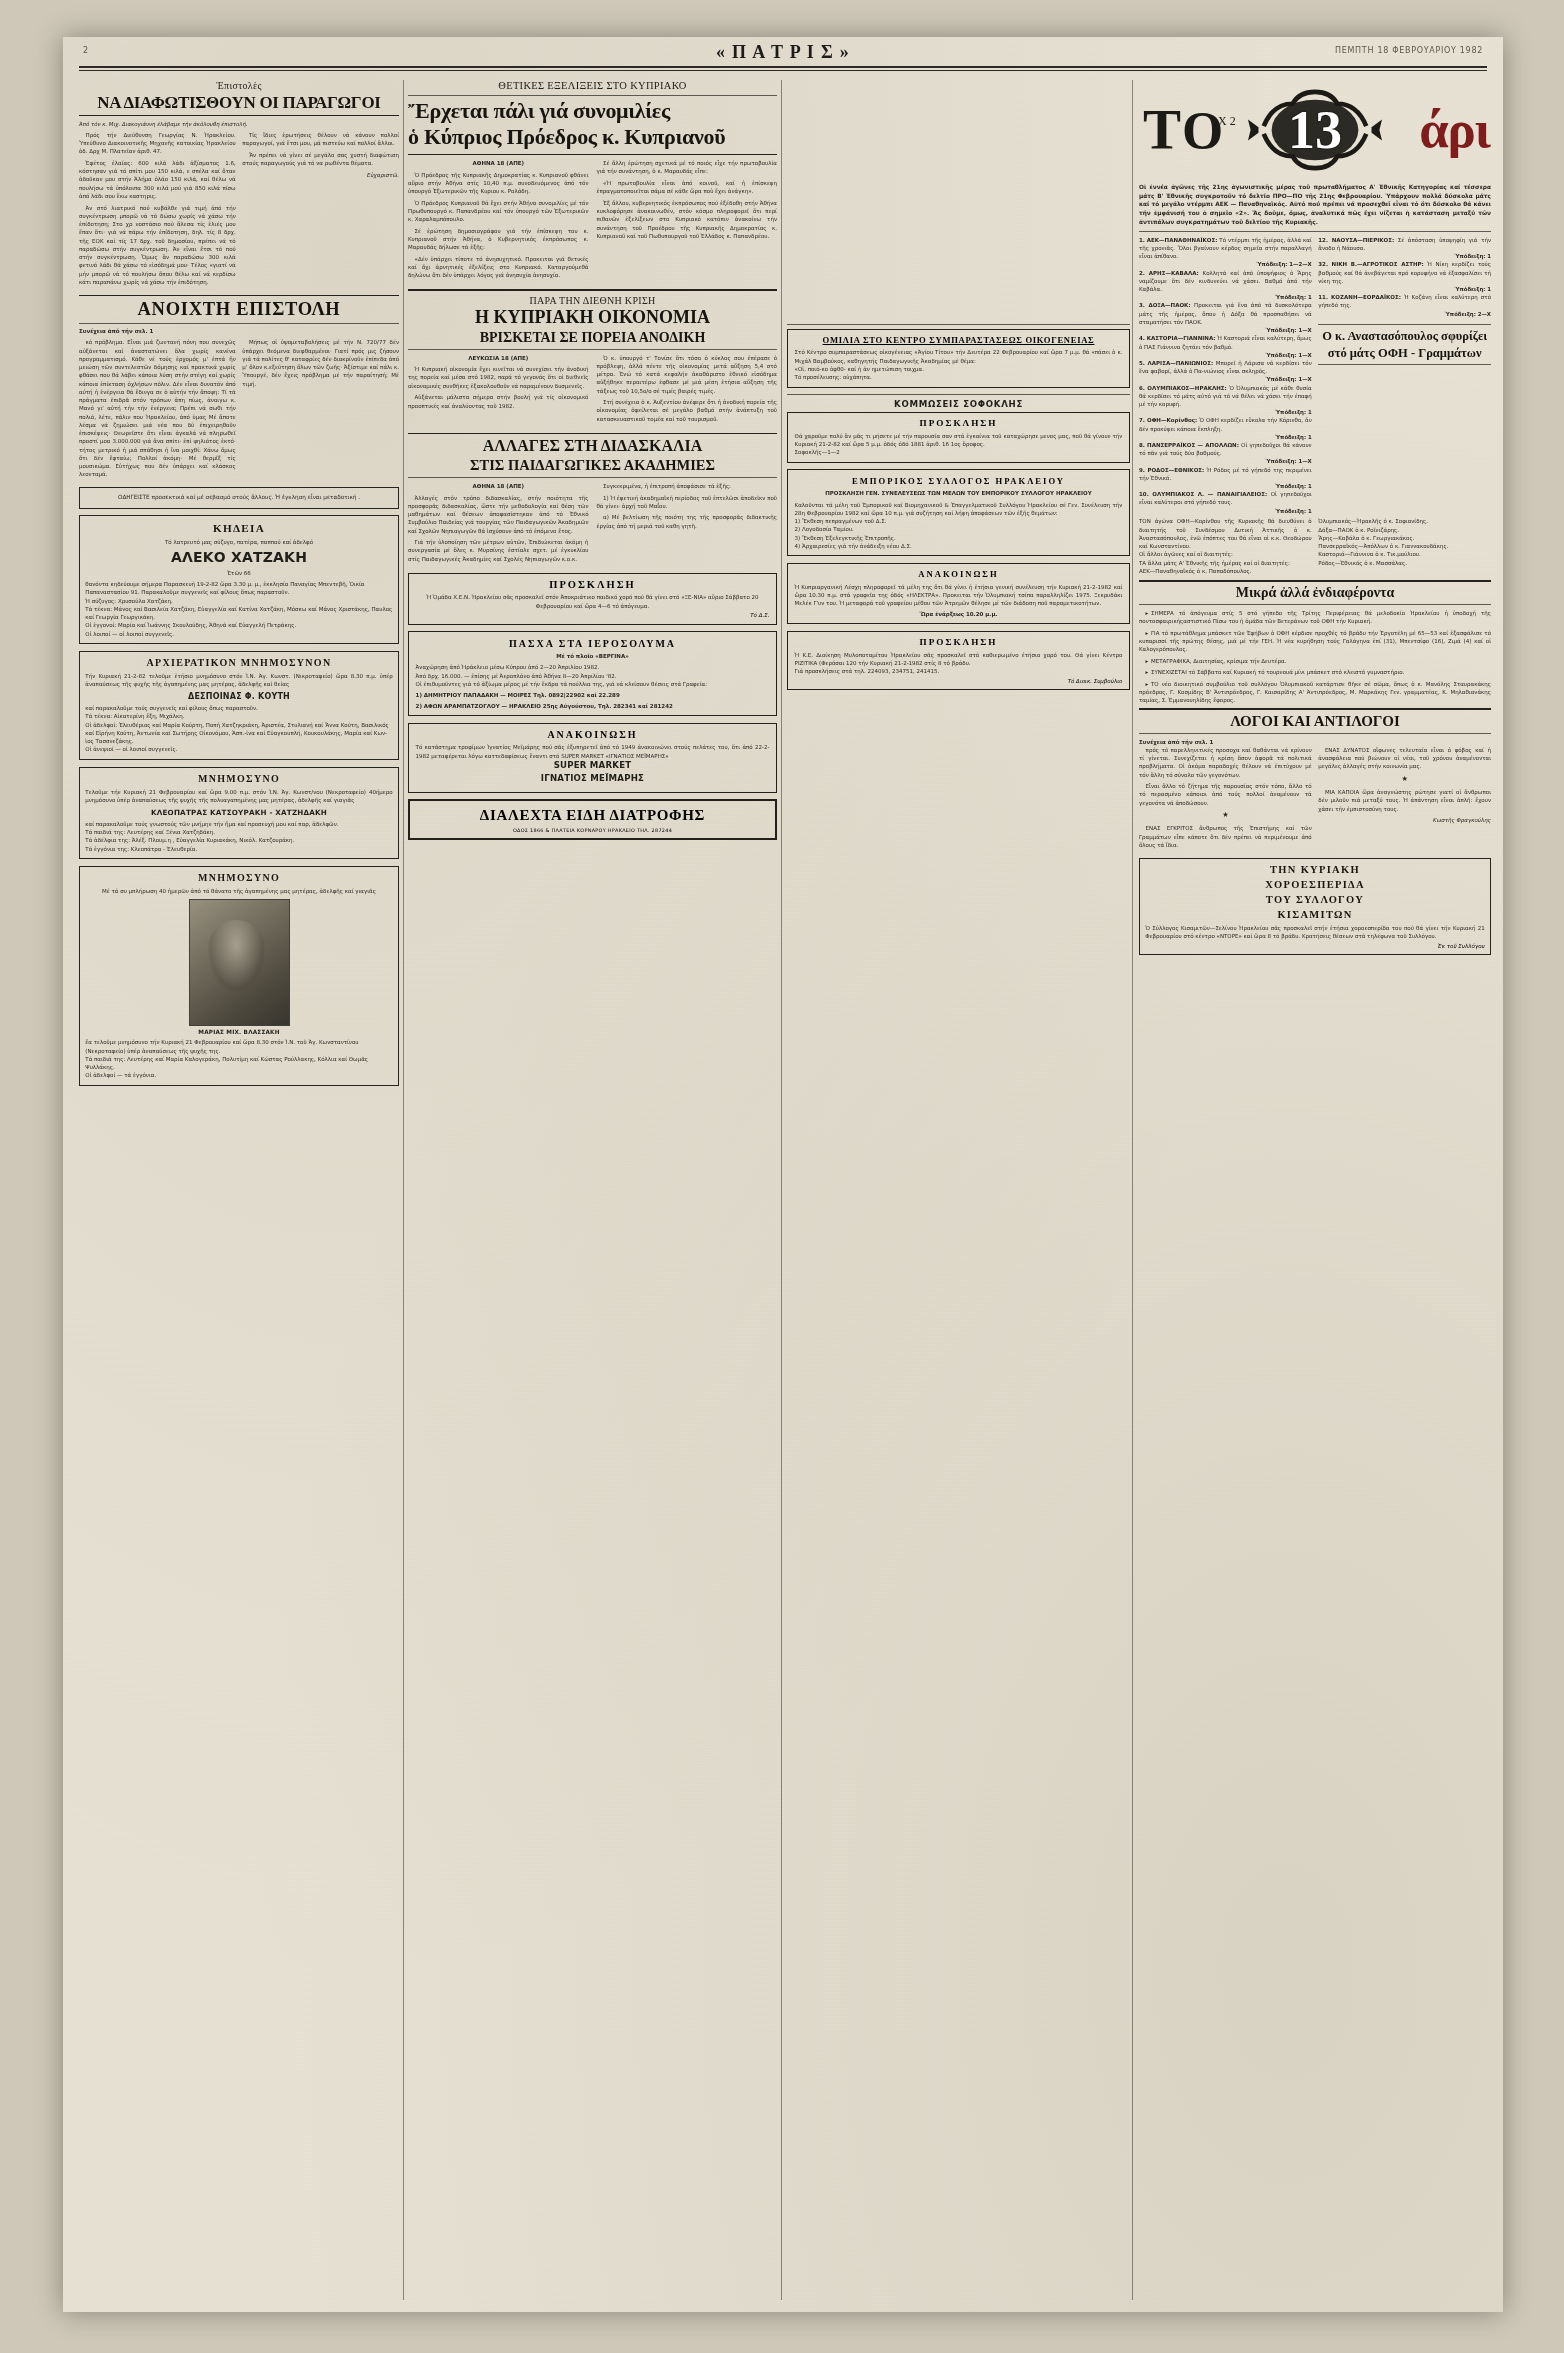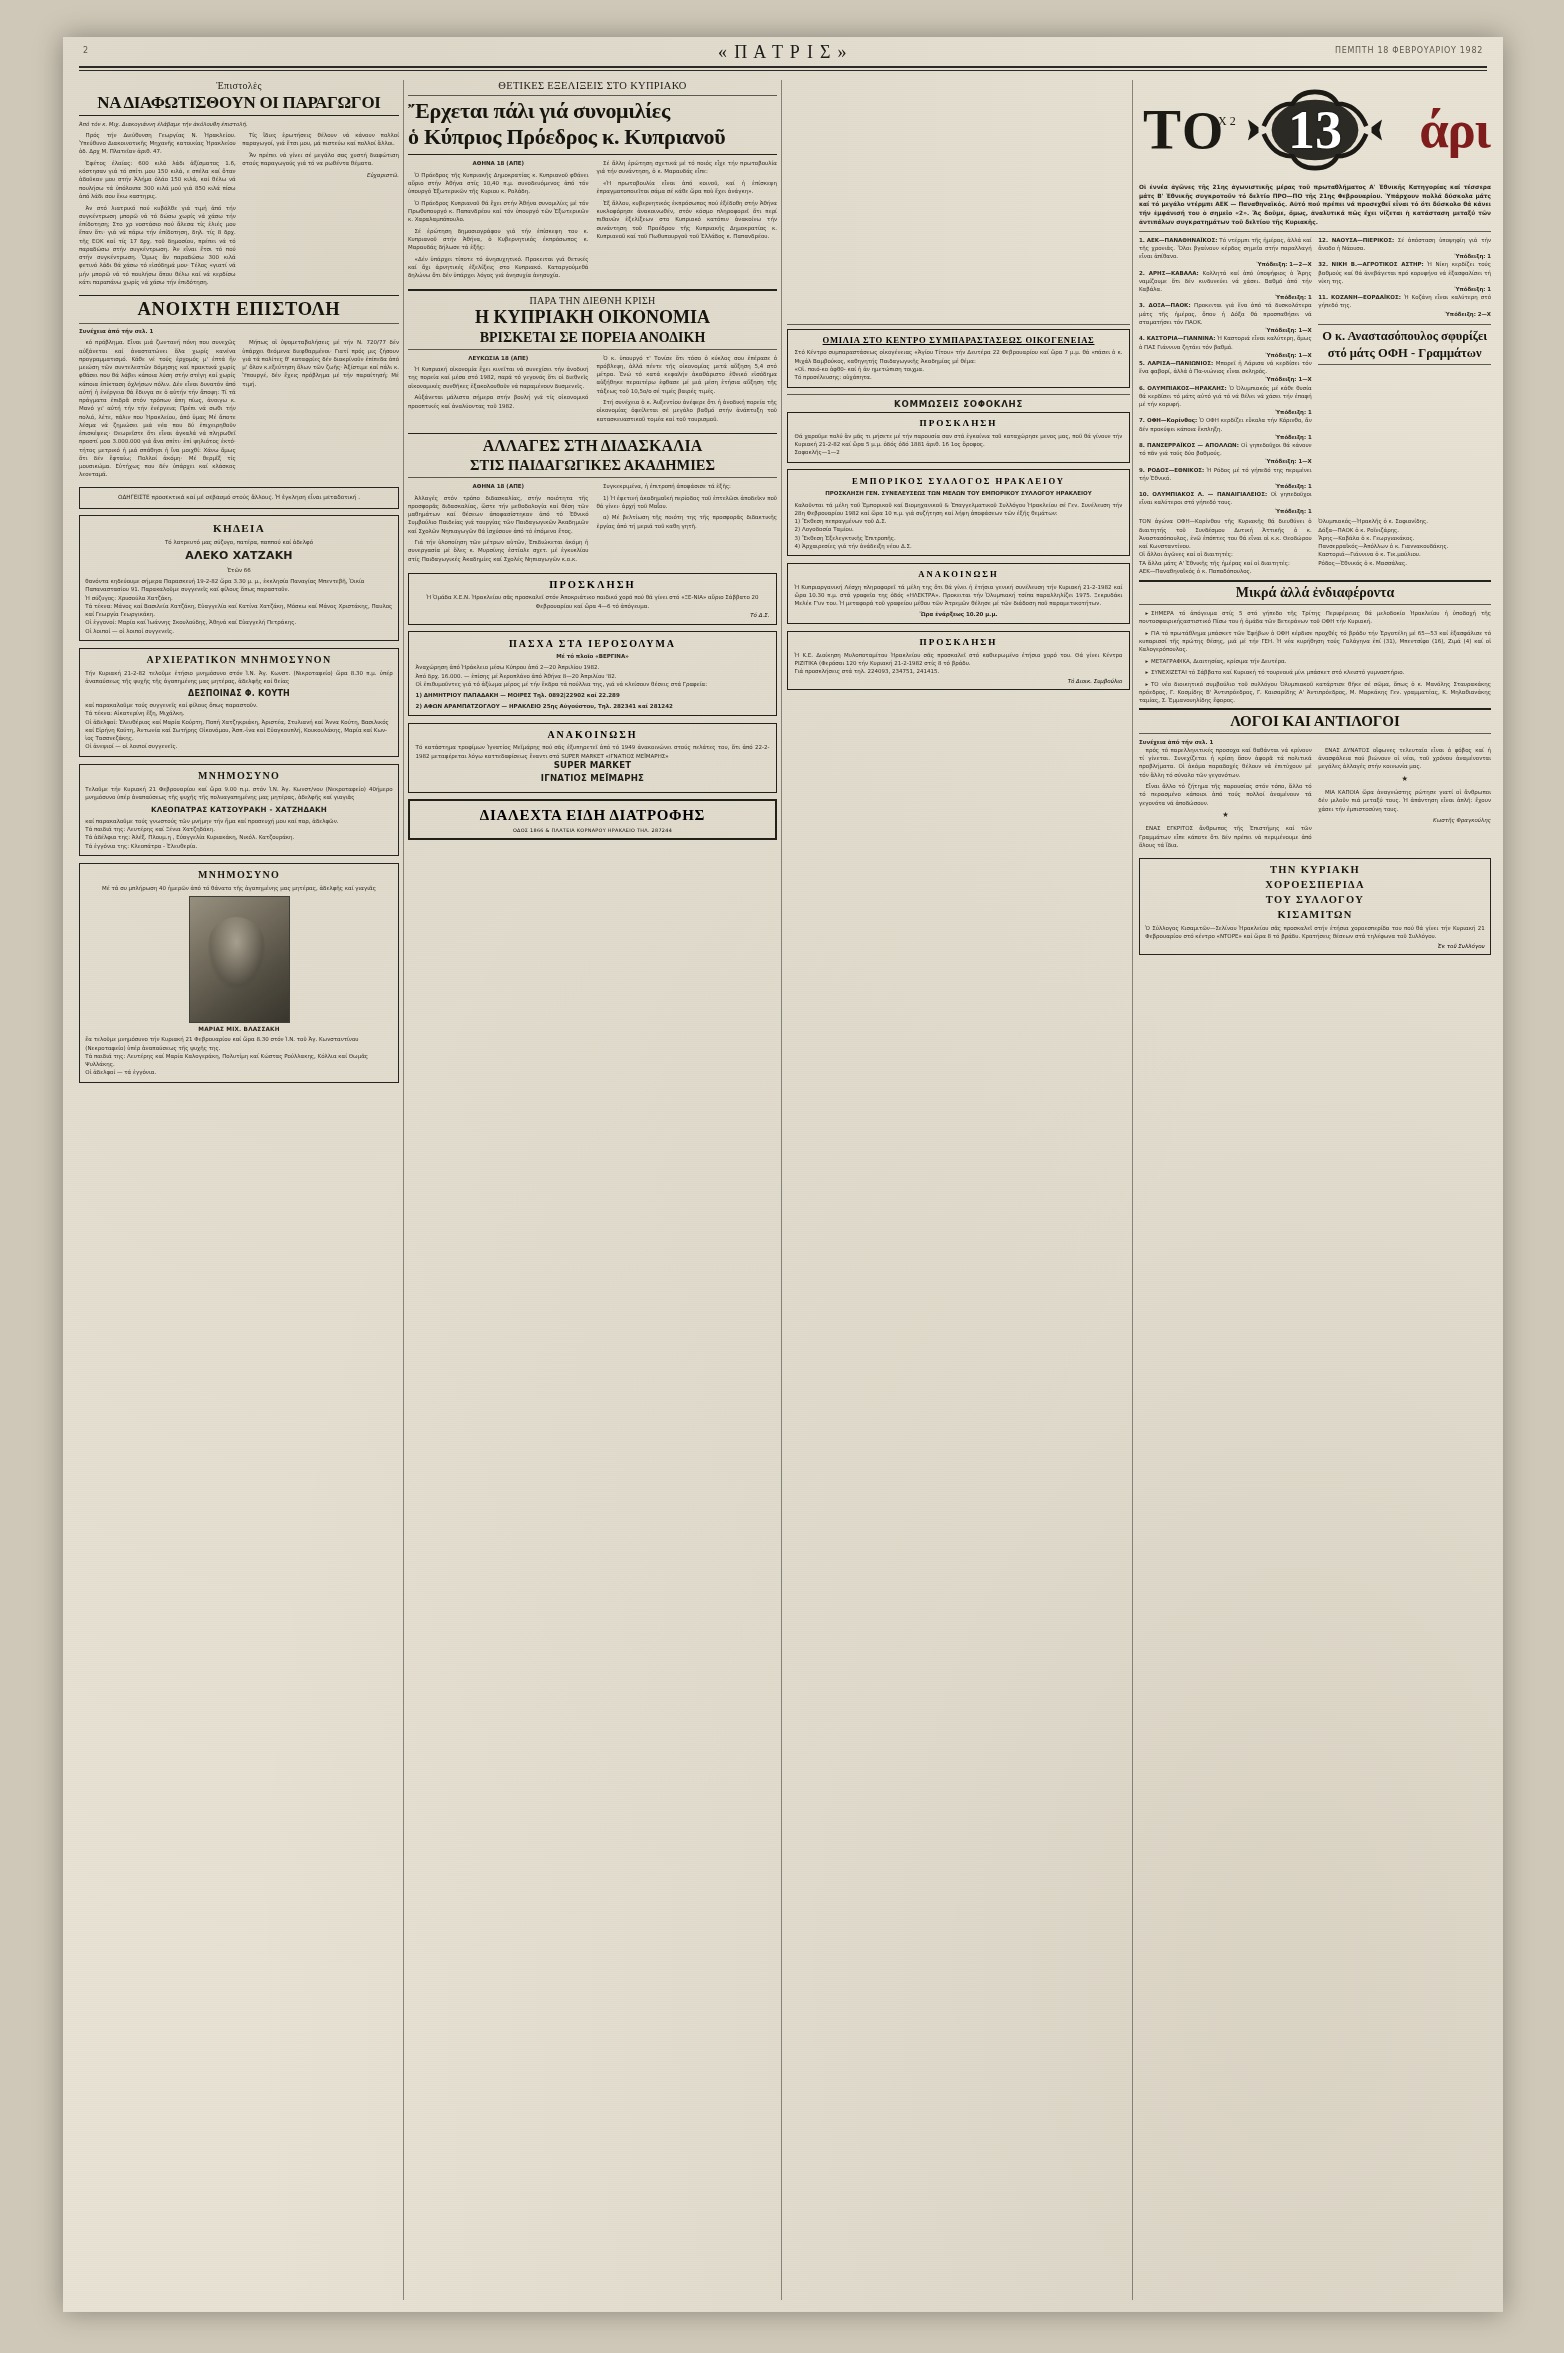--- a/index.html
+++ b/index.html
@@ -24,21 +24,21 @@
       radial-gradient(ellipse at 85% 85%, rgba(120,110,85,.12), transparent 60%);
     pointer-events:none;
   }
   .masthead{
     position:absolute;left:0;right:0;top:0;height:42px;
   }
   .masthead .rule-top{position:absolute;left:16px;right:16px;top:29px;height:2px;background:#2b2a27;}
   .masthead .rule-top2{position:absolute;left:16px;right:16px;top:33px;height:0.7px;background:#2b2a27;}
   .masthead .title{
     position:absolute;left:0;right:0;top:5.3px;text-align:center;
-    font-family:"Liberation Serif", serif;font-weight:normal;font-size:18px;letter-spacing:1.3px;color:#1d1c1a;
+    font-family:"Liberation Serif", serif;font-weight:bold;font-size:18px;letter-spacing:1.3px;color:#1d1c1a;
   }
   .masthead .folio-l{position:absolute;left:20px;top:9.2px;font-size:8px;color:#5c584e;}
   .masthead .folio-r{position:absolute;right:20px;top:9.2px;font-size:8px;color:#5c584e;letter-spacing:0.7px;}
 
   .cols{position:absolute;left:16px;top:43px;right:16px;bottom:12px;}
 
   .col{position:absolute;top:0;bottom:0;}
   .c1{left:0;width:320px;}
   .c2{left:329px;width:369px;}
   .c3{left:708px;width:343px;}
@@ -158,21 +158,21 @@
           </div>
         </div>
 
         <div class="box" style="margin-top:5.3px;">
           <div class="body-txt" style="text-align:center;font-size:5.7px;line-height:1.6;">ΟΔΗΓΕΙΣΤΕ προσεκτικά καί μέ σεβασμό  στούς ἄλλους.  Ἡ ἐγκληση εἶναι μεταδοτική .</div>
         </div>
 
         <div class="box">
           <div class="bx-title" style="font-size:11.2px;">ΚΗΔΕΙΑ</div>
           <div class="body-txt center">Τό λατρευτό μας σύζυγο, πατέρα, παππού καί ἀδελφό</div>
-          <div class="caption" style="font-size:11px;margin-top:3.3px;">ΑΛΕΚΟ ΧΑΤΖΑΚΗ</div>
+          <div class="caption" style="font-size:14px;margin-top:3.3px;">ΑΛΕΚΟ ΧΑΤΖΑΚΗ</div>
           <div class="body-txt center">Ἐτῶν 66</div>
           <div class="body-txt" style="white-space:pre-line;margin-top:3.3px;text-align:left;">θανόντα κηδεύουμε σήμερα Παρασκευή 19-2-82 ὥρα 3.30 μ. μ., ἐκκλησία Παναγίας Μπεντεβῆ, Ὁικία  Παπαναστασίου 91. Παρακαλοῦμε συγγενεῖς καί φίλους ὅπως παραστοῦν.
 Ἡ σύζυγος: Χρυσούλα Χατζάκη.
 Τά τέκνα: Μάνος καί Βασιλεία Χατζάκη, Εὐαγγελία καί Κατίνα Χατζάκη, Μόσκω καί Μάνος Χριστάκης, Παυλος καί Γεωργία Γεωργικάκη.
 Οἱ ἐγγονοί: Μαρία καί Ἰωάννης Σκουλούδης, Ἀθηνά καί Εὐαγγελή Πετράκης.
 Οἱ λοιποί — οἱ λοιποί συγγενεῖς.</div>
         </div>
 
         <div class="box">
           <div class="bx-title" style="font-size:10px;">ΑΡΧΙΕΡΑΤΙΚΟΝ ΜΝΗΜΟΣΥΝΟΝ</div>

